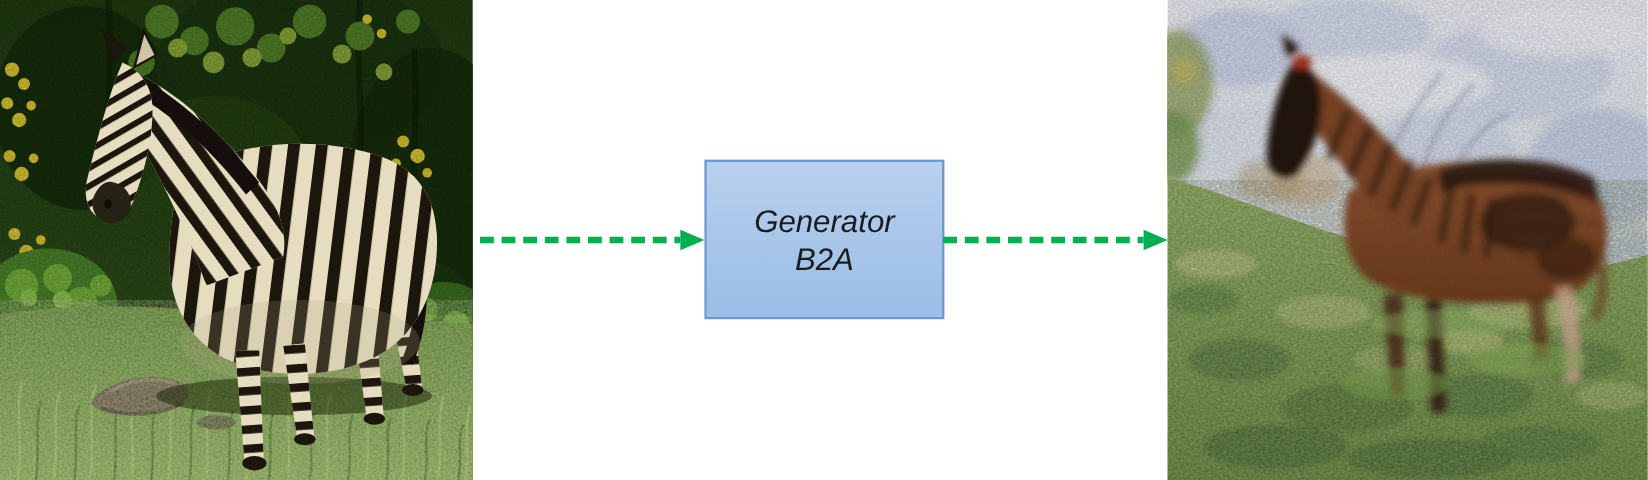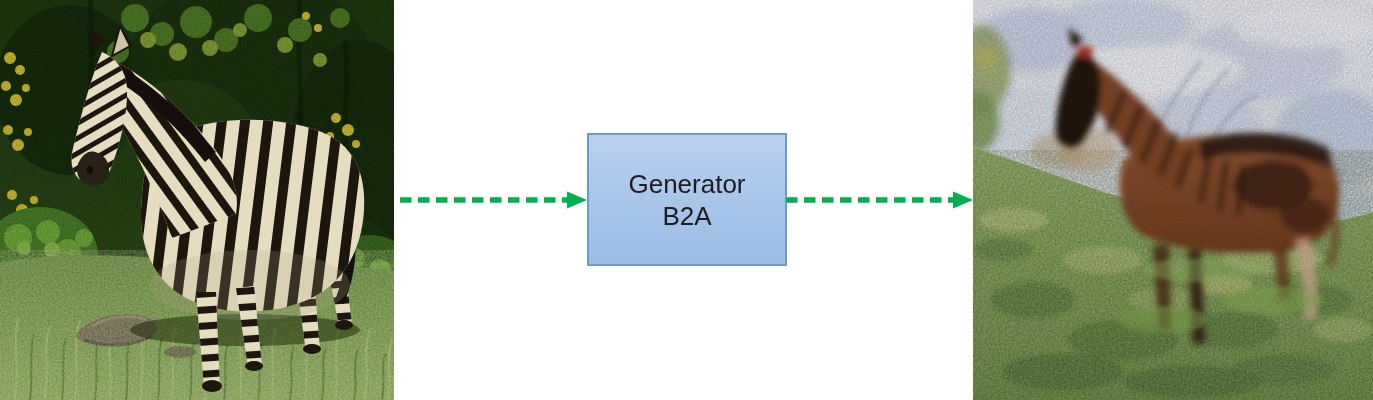--- a/index.html
+++ b/index.html
@@ -7,21 +7,21 @@
   .canvas{position:relative;width:1373px;height:400px;background:#ffffff;overflow:hidden;}
   figure{margin:0;position:absolute;top:0;height:400px;}
   .img-left{left:0;width:394px;}
   .img-right{left:973px;width:400px;}
   figure svg{display:block;width:100%;height:100%;}
   .node{
     position:absolute;left:587px;top:133px;width:200px;height:133px;
     box-sizing:border-box;border:2px solid #6c99cf;
     background:linear-gradient(180deg,#b9d1ee 0%,#a7c5e9 55%,#9cbde6 100%);
     display:flex;flex-direction:column;align-items:center;justify-content:center;
-    font-size:26px;line-height:32px;color:#1c1c1c;text-align:center;
+    font-size:26px;line-height:32px;color:#1c1c1c;text-align:center;font-style:italic;
   }
   .arrow{position:absolute;top:189px;height:22px;}
   .arrow-1{left:398px;width:190px;}
   .arrow-2{left:785px;width:189px;}
   .arrow svg{display:block;width:100%;height:100%;}
 </style>
 </head>
 <body>
 
 <div class="canvas">

